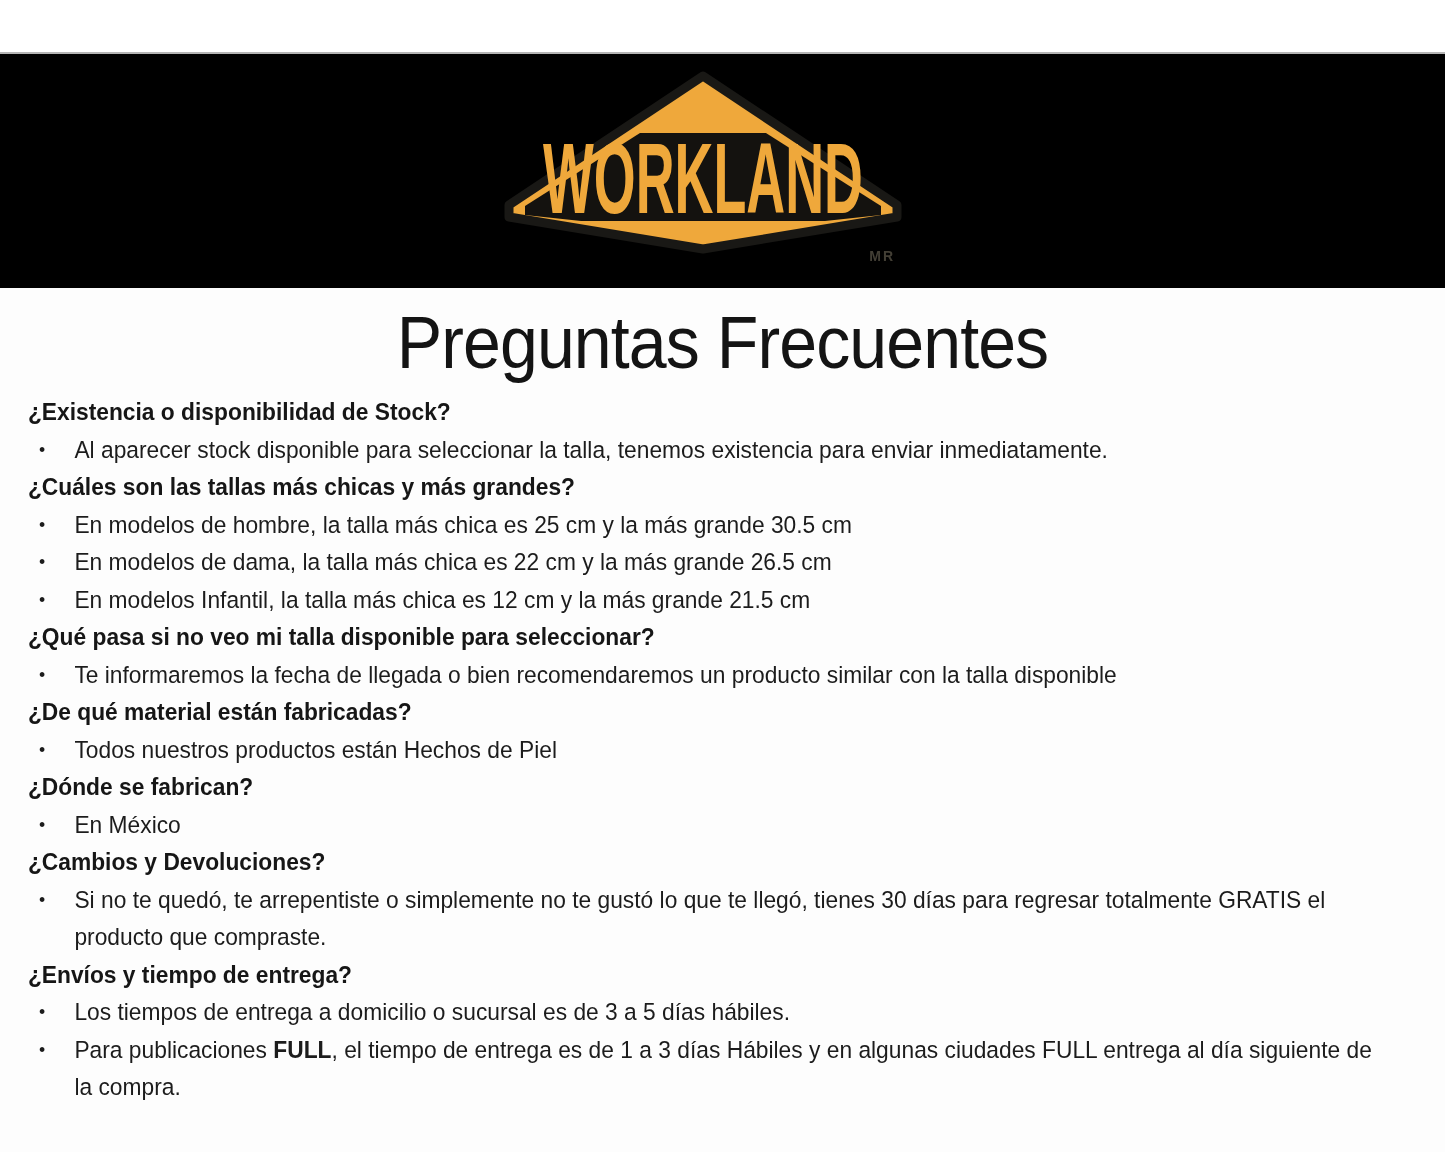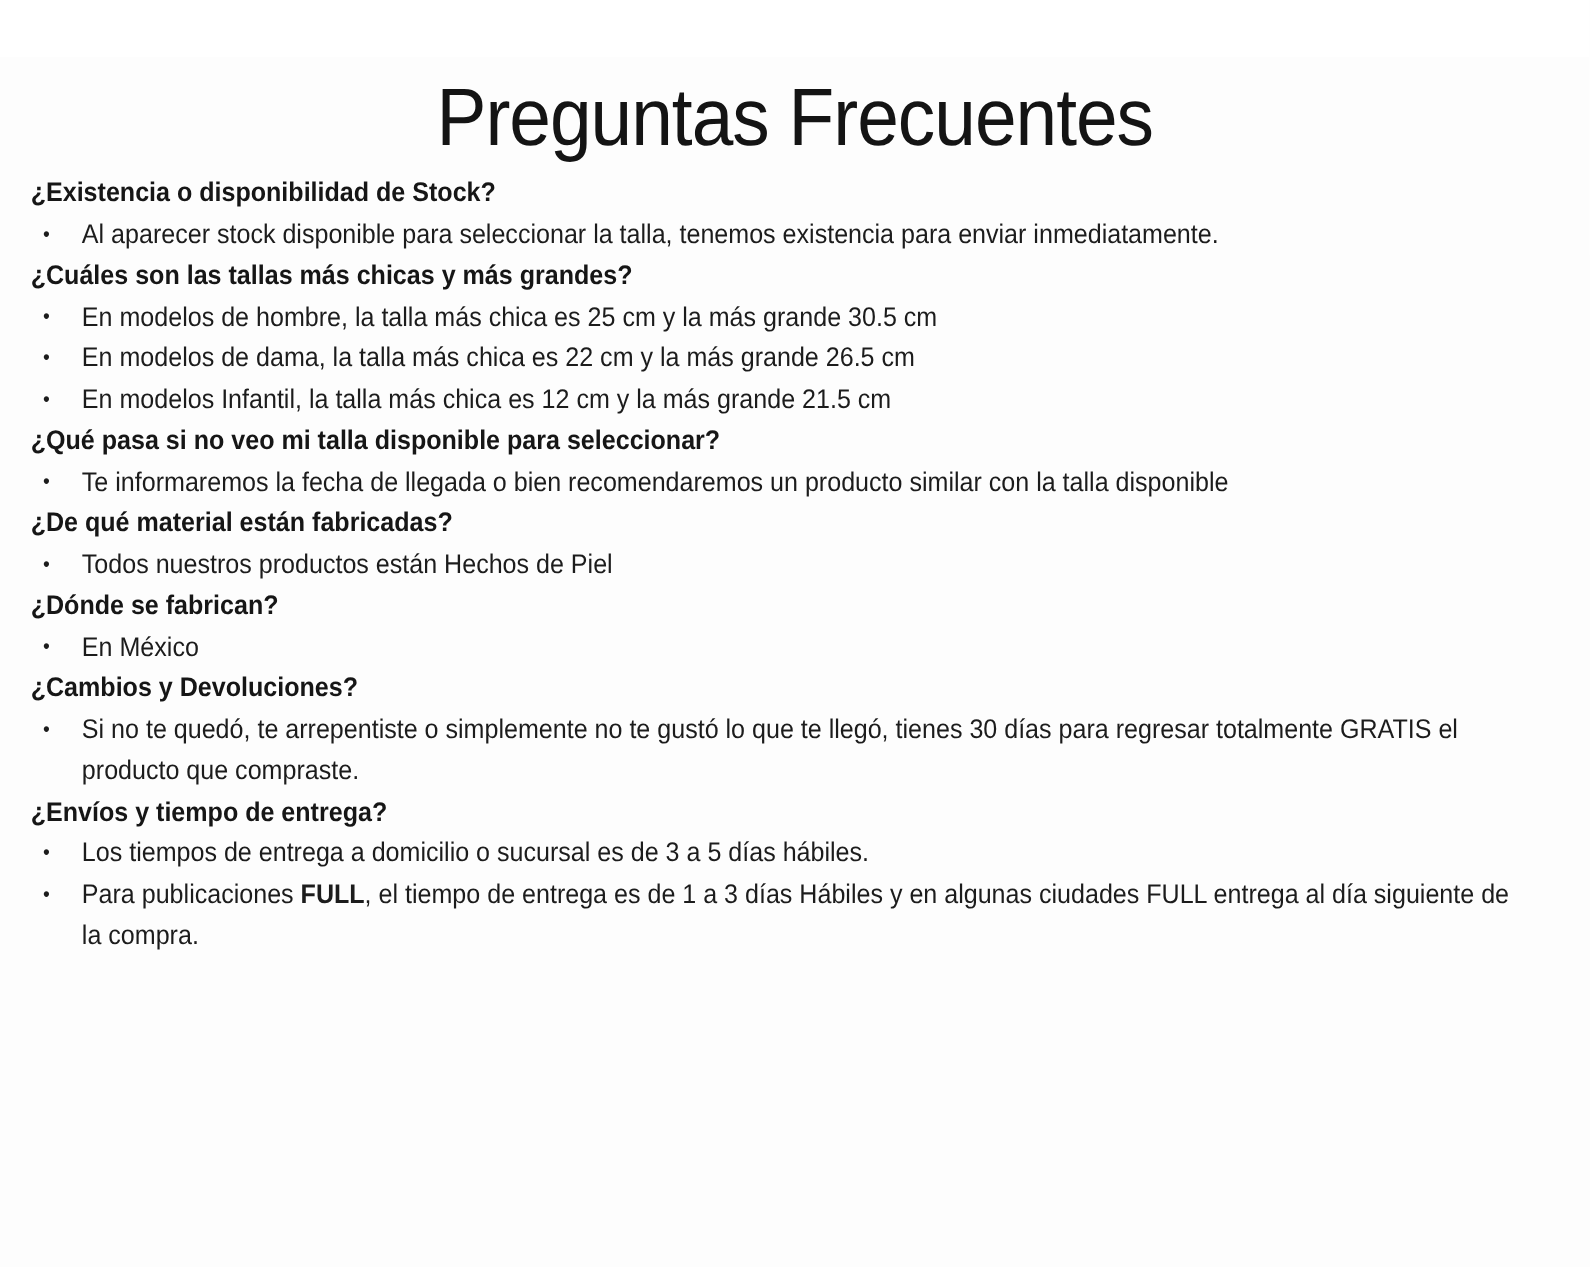--- a/index.html
+++ b/index.html
@@ -45,20 +45,39 @@
   .atext { flex:1; padding-right:46px; }
   .atext b { font-weight:bold; }
 </style>
 </head>
 <body>
 
 <div class="page">
 
   <div class="topspace"></div>
 
+  <div class="banner">
+    <div class="logo-wrap">
+      <svg width="420" height="196" viewBox="0 0 420 196">
+        <defs>
+          <clipPath id="bandClip">
+            <polygon points="210,22 388,135 388,144 210,163 32,144 32,135"></polygon>
+          </clipPath>
+        </defs>
+
+        <polygon points="210,5 404,134 404,146 210,178 16,146 16,134" fill="#EFA83B" stroke="#191815" stroke-width="9" stroke-linejoin="round"></polygon>
+
+        <rect x="0" y="62" width="420" height="88" fill="#14120F" clip-path="url(#bandClip)"></rect>
+
+        <text x="210" y="142" text-anchor="middle" class="brand-text" font-size="100" fill="#EFA83B" textLength="320" lengthAdjust="spacingAndGlyphs">WORKLAND</text>
+
+        <text x="402" y="190" text-anchor="end" font-size="14" font-weight="bold" fill="#433f35" letter-spacing="2">MR</text>
+      </svg>
+    </div>
+  </div>
 
   <h1 class="title">Preguntas Frecuentes</h1>
 
   <div class="content">
 
     <div class="question">¿Existencia o disponibilidad  de Stock?</div>
     <div class="answer">
       <span class="bullet">•</span>
       <div class="atext">Al aparecer stock disponible para seleccionar la talla, tenemos existencia para enviar inmediatamente.</div>
     </div>

